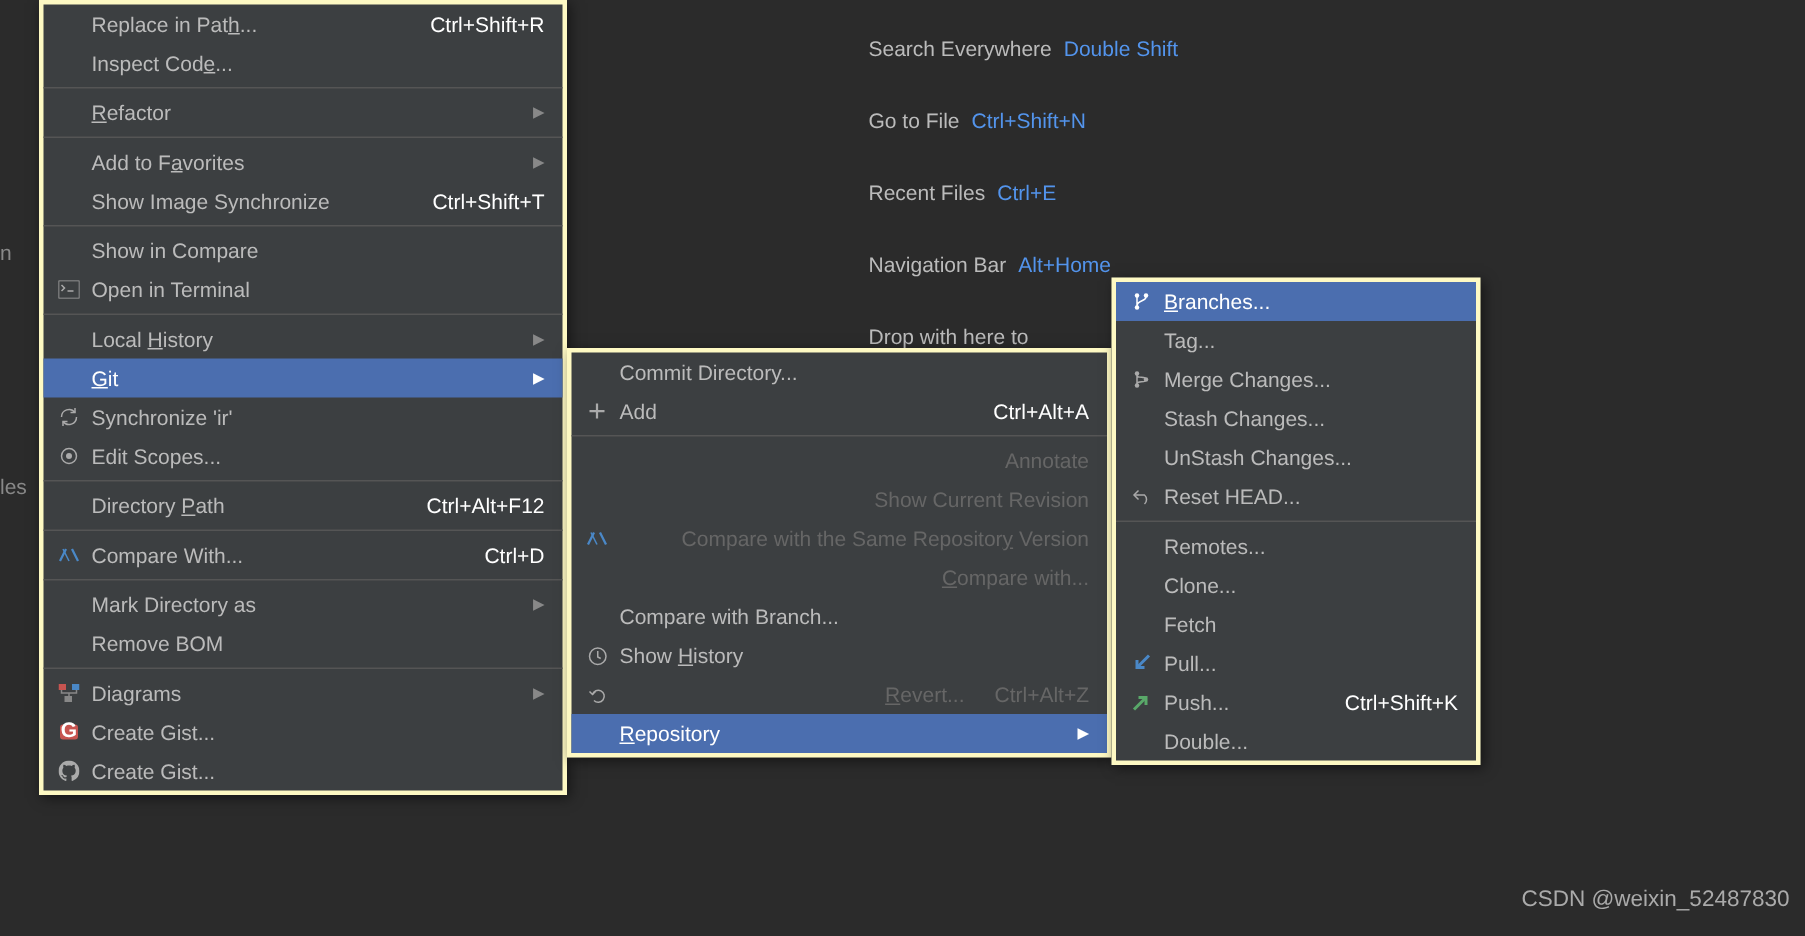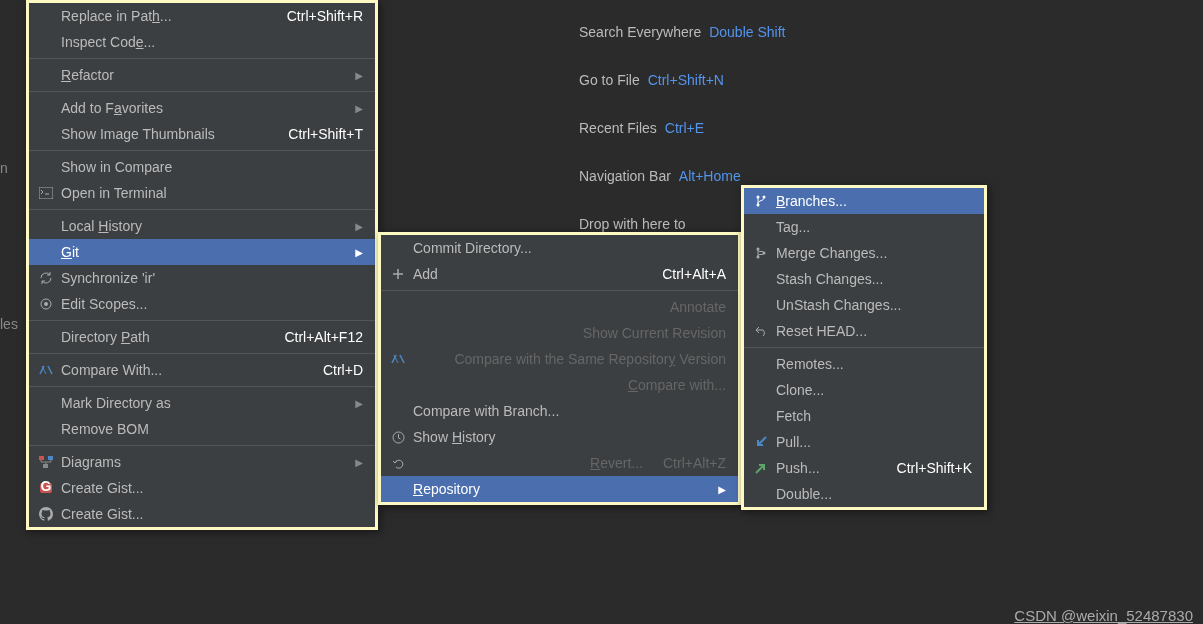--- a/index.html
+++ b/index.html
@@ -15,21 +15,21 @@
 .menu-item .arrow { color: #888; margin-left: 20px; font-size: 10px; }
 .menu-item.highlight { background: #4b6eaf; }
 .menu-item.highlight .label, .menu-item.highlight .shortcut, .menu-item.highlight .arrow { color: #fff; }
 .menu-item.disabled .label, .menu-item.disabled .shortcut { color: #666; text-align: right; }
 .sep { height: 1px; background: #555; margin: 3px 0; }
 .und { text-decoration: underline; }
 #menu1 { left: 26px; top: 0; width: 352px; }
 #menu2 { left: 378px; top: 232px; width: 363px; }
 #menu3 { left: 741px; top: 185px; width: 246px; }
 .leftedge { position: absolute; left: 0; top: 160px; color: #888; font-size: 13px; }
-.watermark { position: absolute; right: 10px; bottom: 0; color: #aaa; font-size: 15px; text-decoration: underline; }
+.watermark { position: absolute; right: 10px; bottom: 16px; color: #aaa; font-size: 15px; }
 svg { display: block; }
 </style>
 </head>
 <body>
 
 <div class="leftedge">
   <div style="margin-bottom:140px">n</div>
   <div>les</div>
 </div>
 
@@ -58,21 +58,21 @@
       <span class="arrow">▶</span>
     </div>
     <div class="sep"></div>
     <div class="menu-item">
       <span class="icon"></span>
       <span class="label">Add to F<span class="und">a</span>vorites</span>
       <span class="arrow">▶</span>
     </div>
     <div class="menu-item">
       <span class="icon"></span>
-      <span class="label">Show Image Thumbnails</span>
+      <span class="label">Show Image Synchronize</span>
       <span class="shortcut">Ctrl+Shift+T</span>
     </div>
     <div class="sep"></div>
     <div class="menu-item">
       <span class="icon"></span>
       <span class="label">Show in Compare</span>
     </div>
     <div class="menu-item">
       <span class="icon">
         <svg width="14" height="12" viewBox="0 0 14 12">

